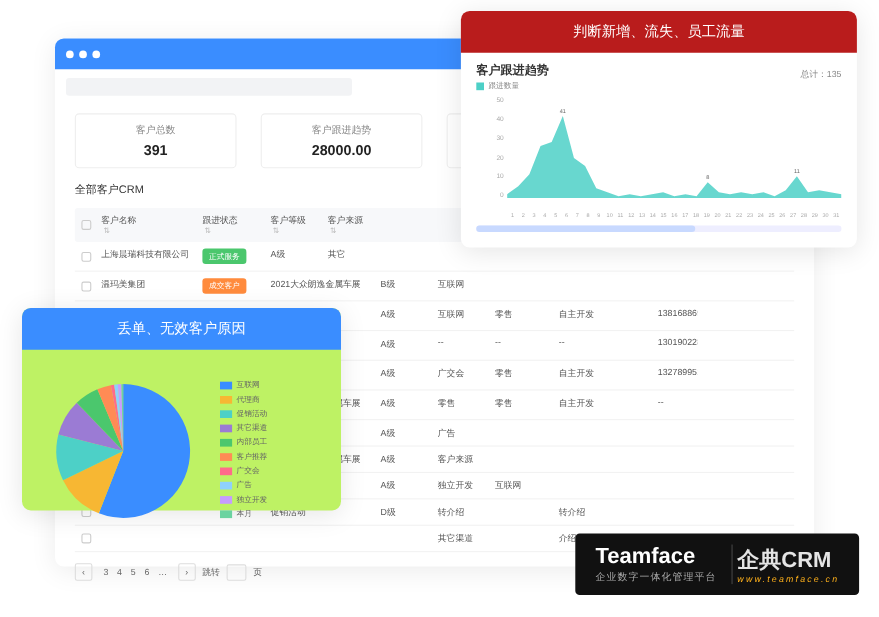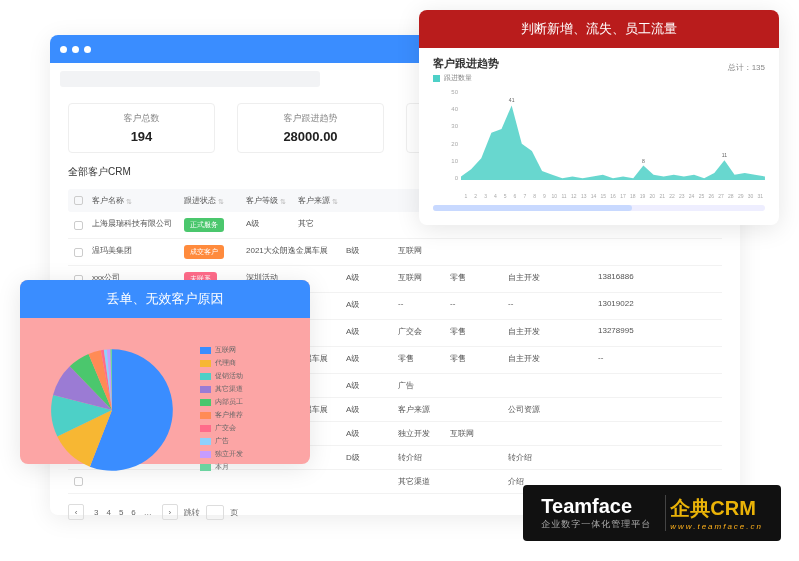--- a/index.html
+++ b/index.html
@@ -13,21 +13,21 @@
 
 .stats { display: flex; gap: 22px; padding: 16px 18px 8px 18px; }
 .stat-card { flex: 1; border: 1px solid #eee; border-radius: 4px; padding: 8px; text-align: center; background: #fff; }
 .stat-label { font-size: 9px; color: #888; margin-bottom: 4px; }
 .stat-value { font-size: 13px; font-weight: 600; color: #222; }
 
 .section-title { font-size: 10px; color: #333; padding: 4px 18px; }
 
 .table { margin: 6px 18px 0 18px; font-size: 8px; }
 .thead { display: flex; background: #f7f8fa; border-radius: 3px; }
-.th { padding: 6px 4px; color: #555; font-size: 8px; display: flex; align-items: flex-end; }
+.th { padding: 6px 4px; color: #555; font-size: 8px; display: flex; align-items: flex-start; flex-direction: column; }
 .th .sort { margin-left: 2px; color: #bbb; font-size: 7px; }
 .tbody .tr { display: flex; border-bottom: 1px solid #f2f2f2; }
 .td { padding: 6px 4px; color: #555; font-size: 8px; white-space: nowrap; overflow: hidden; }
 .chk { width: 20px; flex-shrink: 0; display: flex; align-items: center; justify-content: center; }
 .chk-box { width: 9px; height: 9px; border: 1px solid #ccc; border-radius: 2px; }
 .col1 { width: 92px; } .col2 { width: 62px; } .col3 { width: 100px; } .col4 { width: 52px; } .col5 { width: 52px; } .col6 { width: 58px; } .col7 { width: 90px; } .col8 { width: 40px; }
 .tag { display: inline-block; padding: 2px 6px; border-radius: 3px; color: #fff; font-size: 7px; }
 .tag-green { background: #4bc76d; } .tag-orange { background: #ff8b3d; } .tag-pink { background: #ff6b8a; } .tag-yellow { background: #f5c23c; }
 
 .pagination { display: flex; align-items: center; gap: 6px; padding: 10px 18px; font-size: 8px; color: #666; }
@@ -45,51 +45,51 @@
 .area-chart { height: 110px; position: relative; margin-top: 6px; }
 .y-axis { position: absolute; left: 0; top: 0; bottom: 18px; width: 28px; display: flex; flex-direction: column; justify-content: space-between; font-size: 6px; color: #aaa; text-align: right; }
 .y-axis div { padding-right: 3px; }
 .svg-area { position: absolute; left: 28px; right: 0; top: 0; bottom: 18px; }
 .x-axis { position: absolute; left: 28px; right: 0; bottom: 0; display: flex; font-size: 5px; color: #aaa; }
 .x-axis div { flex: 1; text-align: center; }
 .scroll-track { height: 6px; background: #eef; border-radius: 3px; margin-top: 6px; position: relative; }
 .scroll-thumb { position: absolute; left: 0; width: 60%; height: 100%; background: #c8d9ff; border-radius: 3px; }
 
 
-.pie-card { position: absolute; left: 20px; top: 280px; width: 290px; height: 184px; background: #fca5a5; border-radius: 8px; box-shadow: 0 4px 24px rgba(0,0,0,0.1); }
+.pie-card { position: absolute; left: 20px; top: 280px; width: 290px; height: 184px; background: #bef264; border-radius: 8px; box-shadow: 0 4px 24px rgba(0,0,0,0.1); }
 .pie-header { background: #3a8dff; color: #fff; text-align: center; padding: 10px; font-size: 13px; border-radius: 8px 8px 0 0; }
 .pie-body { display: flex; padding: 12px; align-items: center; }
 .pie-svg { width: 160px; height: 160px; }
 .pie-legend { font-size: 7px; color: #666; margin-left: 8px; }
 .pie-legend div { display: flex; align-items: center; margin-bottom: 3px; }
 .lg-sw { width: 11px; height: 7px; margin-right: 4px; }
 
 
 .brand { position: absolute; right: 18px; bottom: 20px; background: #111; color: #fff; padding: 10px 18px; border-radius: 4px; display: flex; align-items: center; }
 .brand-left { border-right: 1px solid #444; padding-right: 14px; margin-right: 4px; }
 .brand-t1 { font-size: 20px; font-weight: 600; }
 .brand-t2 { font-size: 9px; color: #aaa; letter-spacing: 1px; }
-.brand-right .r1 { font-size: 20px; font-weight: 700; color: #eab308; }
+.brand-right .r1 { font-size: 20px; font-weight: 700; color: #e5e5e5; }
 .brand-right .r2 { font-size: 8px; color: #ffb11b; letter-spacing: 2px; font-style: italic; }
 </style>
 </head>
 <body>
 
 <div class="main-window">
   <div class="main-header">
     <div class="dot"></div>
     <div class="dot"></div>
     <div class="dot"></div>
   </div>
   <div class="main-sub"></div>
 
   <div class="stats" id="stats">
       <div class="stat-card">
         <div class="stat-label">客户总数</div>
-        <div class="stat-value">194</div>
+        <div class="stat-value">391</div>
       </div>
       <div class="stat-card">
         <div class="stat-label">客户跟进趋势</div>
         <div class="stat-value">28000.00</div>
       </div>
       <div class="stat-card">
         <div class="stat-label">本月业绩完成金额</div>
         <div class="stat-value">0.00</div>
       </div>
       <div class="stat-card">
@@ -219,21 +219,20 @@
         <div class="tr">
           <div class="chk">
             <div class="chk-box"></div>
           </div>
     <div class="td col1"></div>
     <div class="td col2"></div>
     <div class="td col3">2021大众朗逸金属车展</div>
     <div class="td col4">A级</div>
     <div class="td col5">客户来源</div>
     <div class="td col6"></div>
-    <div class="td col7">公司资源</div>
     <div class="td col8"></div>
         </div>
         <div class="tr">
           <div class="chk">
             <div class="chk-box"></div>
           </div>
     <div class="td col1"></div>
     <div class="td col2"></div>
     <div class="td col3">百度推广</div>
     <div class="td col4">A级</div>

